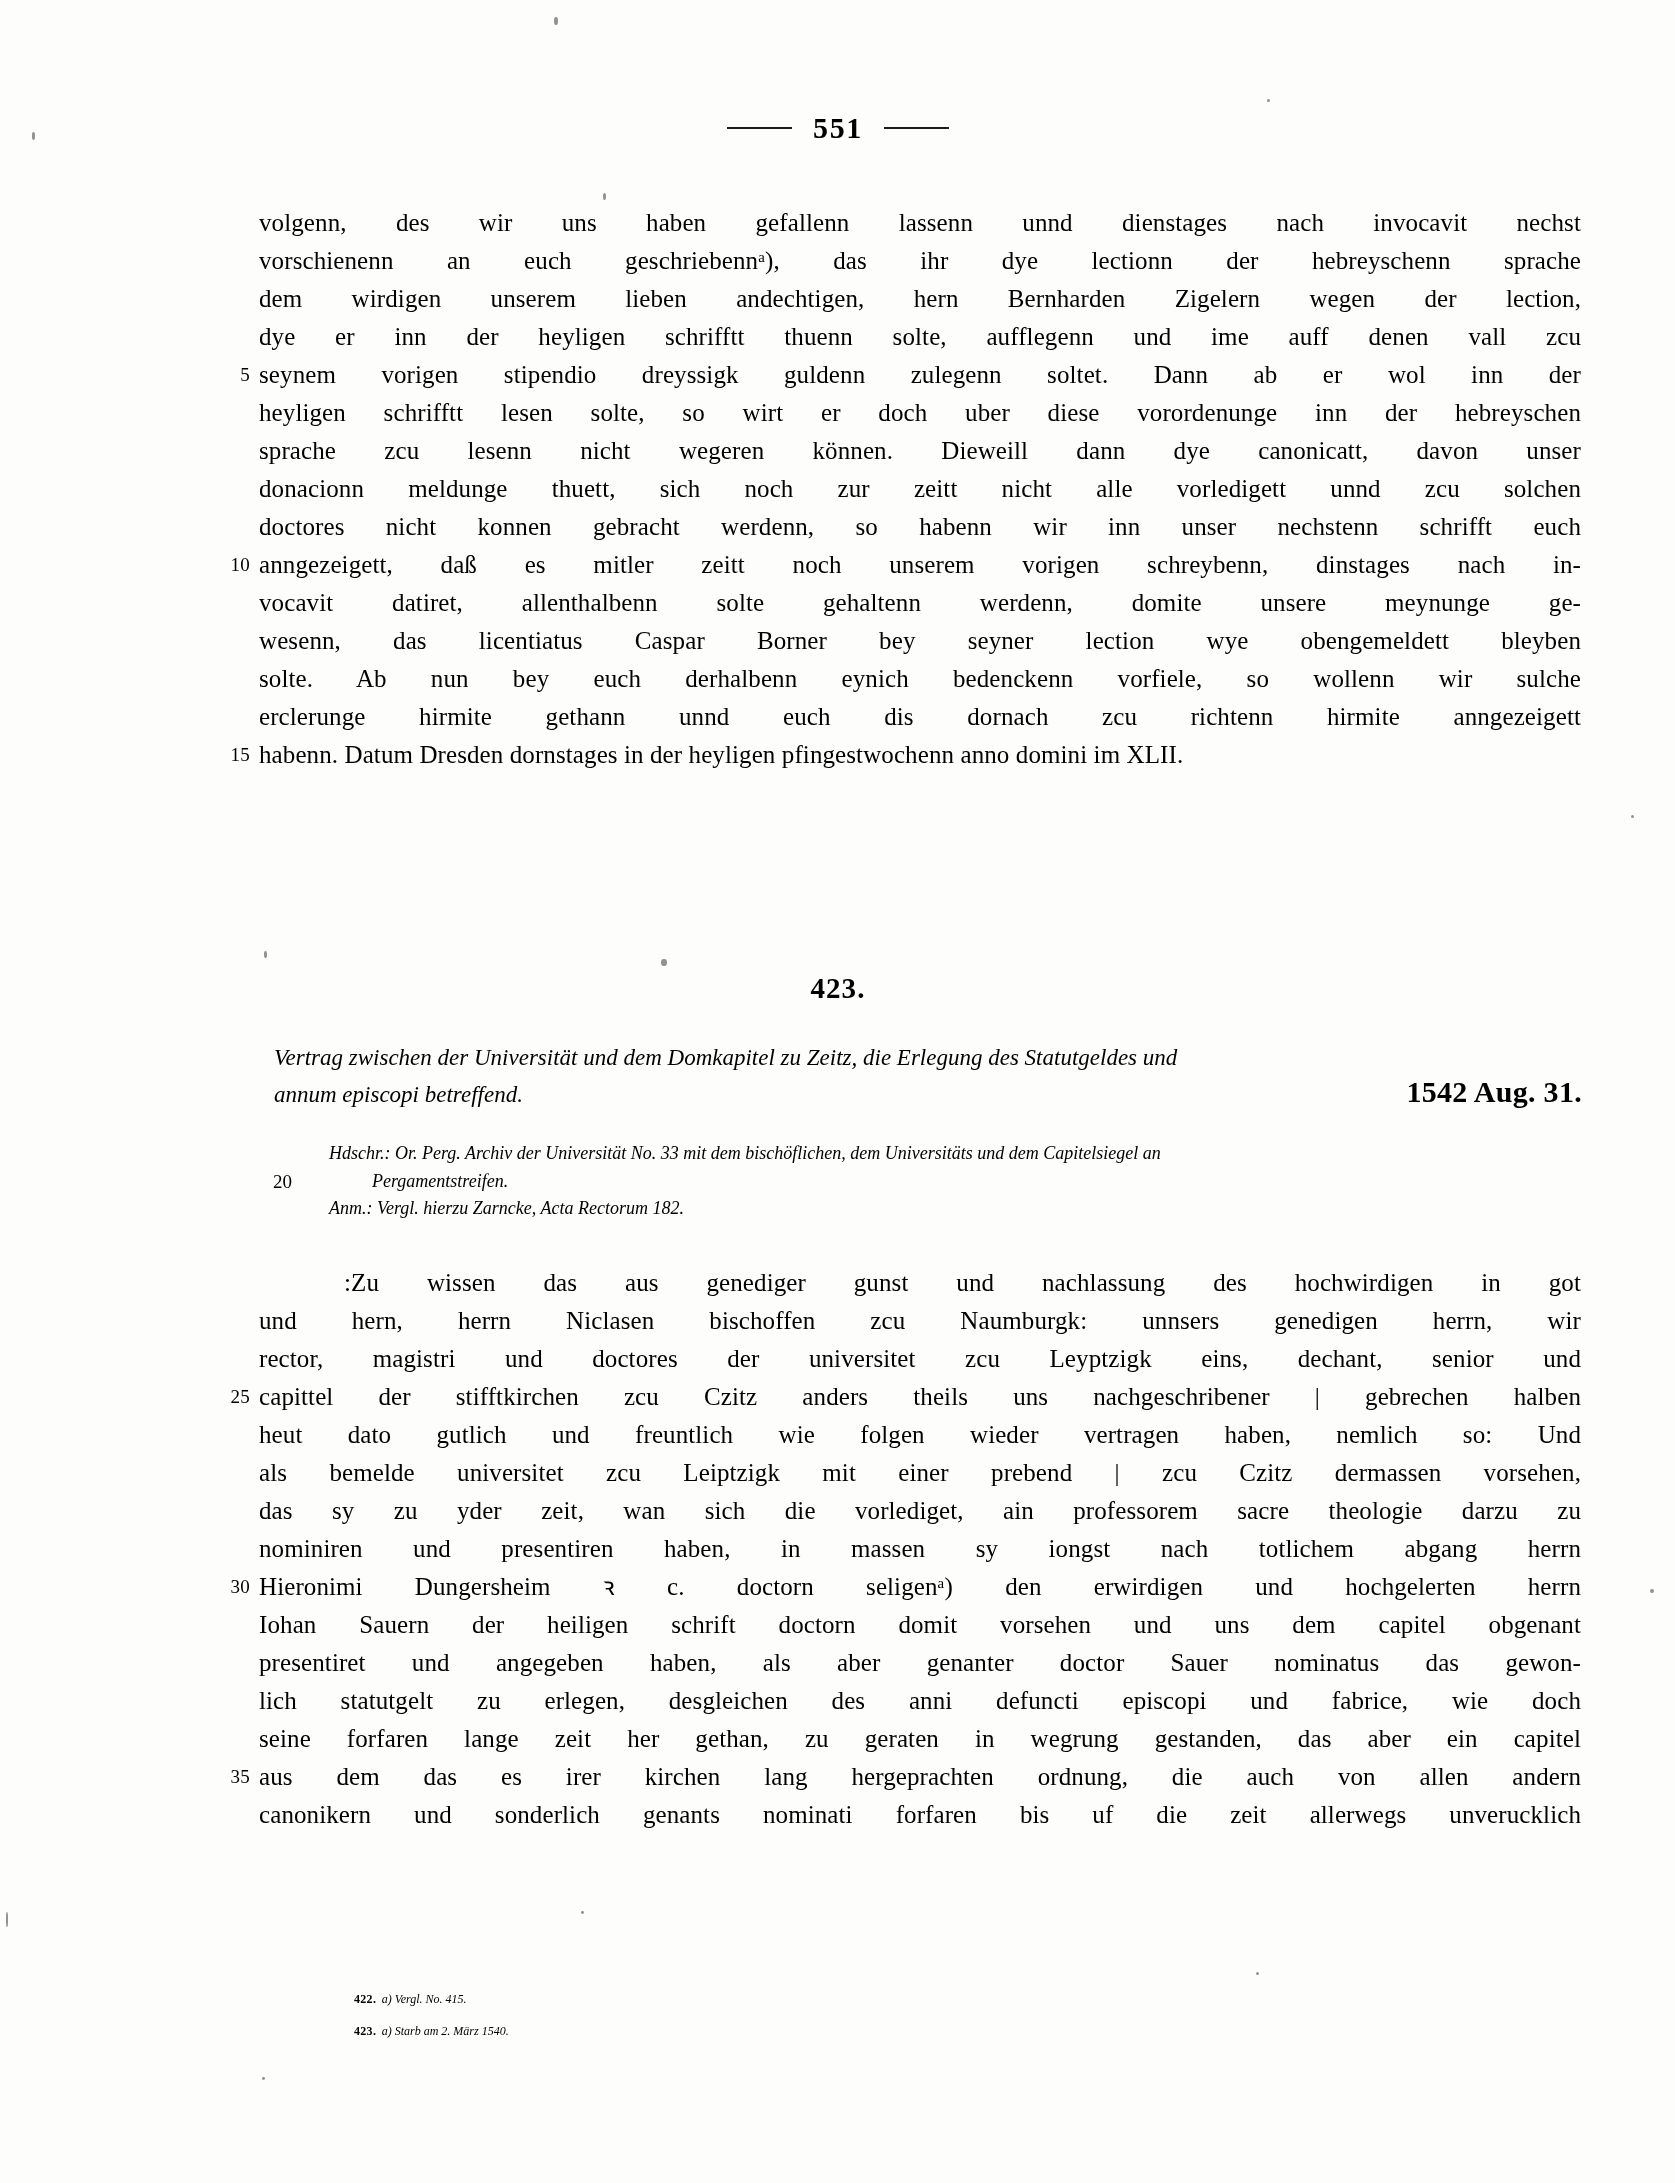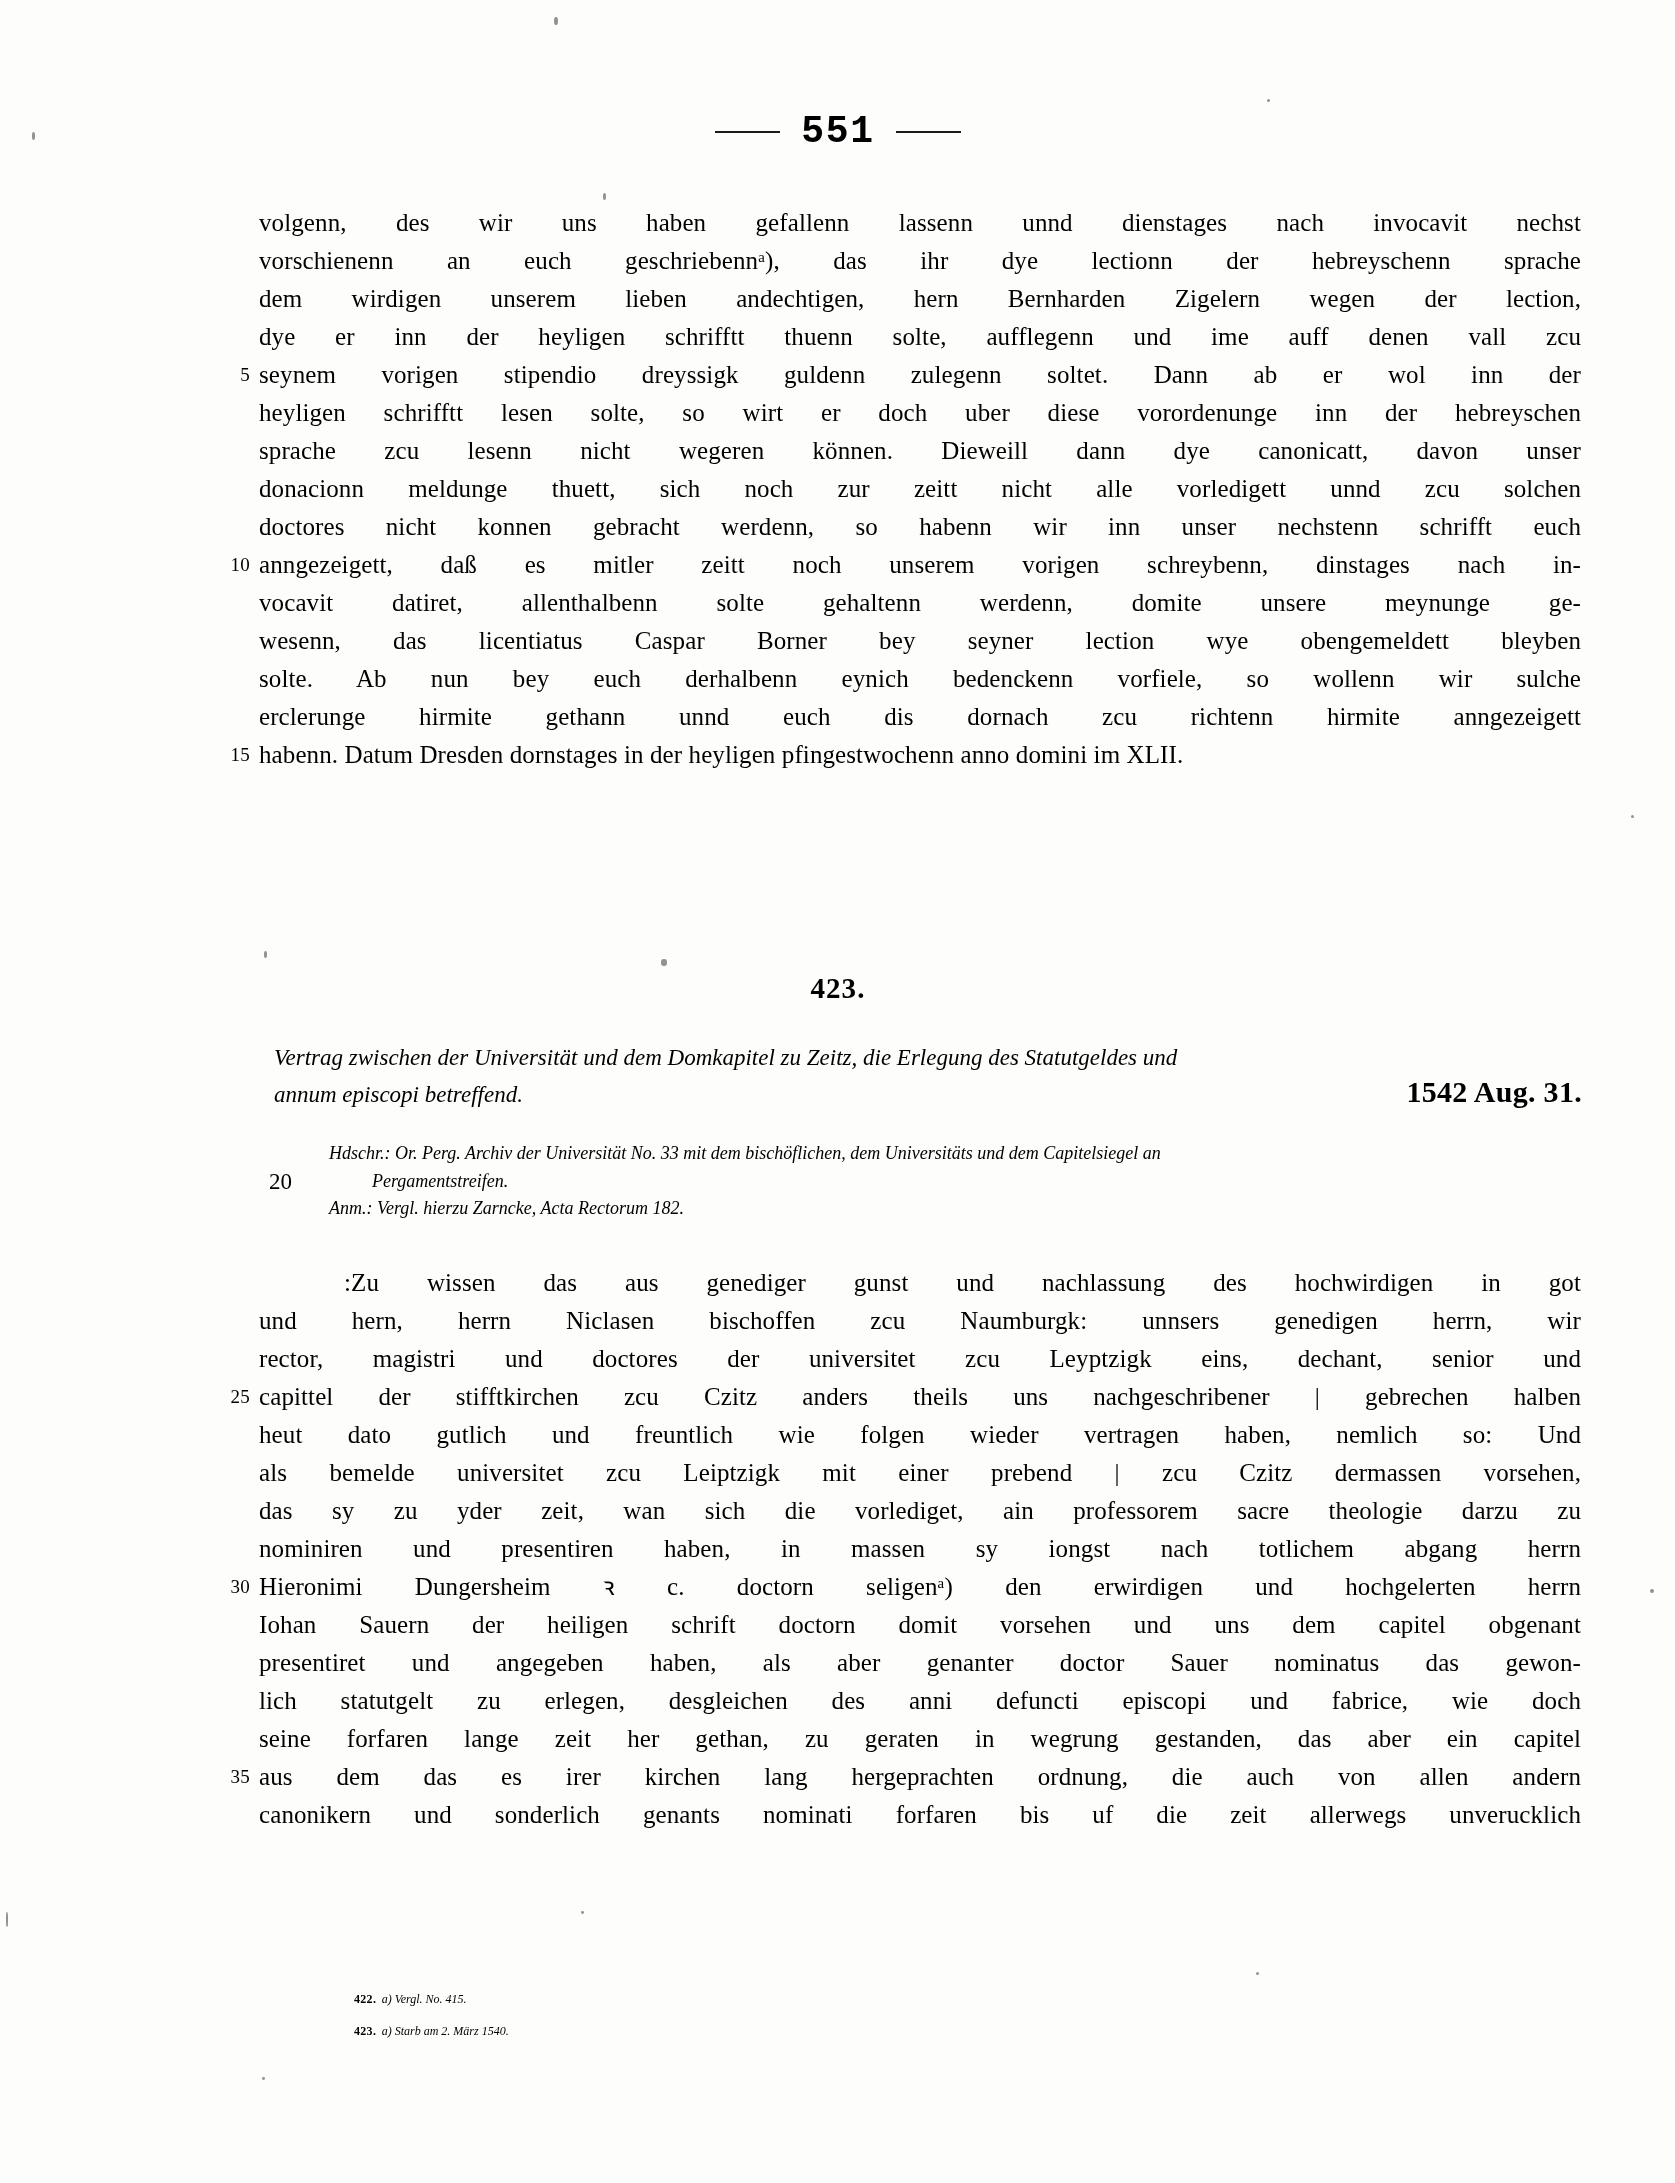--- a/index.html
+++ b/index.html
@@ -35,25 +35,24 @@
     justify-content: center;
     gap: 21px;
   }
   .rule-dash {
     display: block;
     width: 65px;
     height: 2.8px;
     background: #1a1a1a;
   }
   .page-number {
-    font-size: 38px;
+    font-size: 30px;
     font-weight: bold;
     letter-spacing: 1.7px;
     line-height: 1;
-    font-family: Liberation Mono, monospace;
   }
 
   
   .textblock {
     position: absolute;
     left: 259px;
     top: 204px;
     width: 1322px;
   }
 
@@ -143,21 +142,21 @@
   .srcnote .indent {
     display: block;
     padding-left: 43px;
   }
   .srcnote .ln {
     position: absolute;
     left: -71px;
     width: 34px;
     text-align: right;
     font-style: normal;
-    font-size: 23px;
+    font-size: 19px;
   }
 
   
   .textblock2 {
     position: absolute;
     left: 259px;
     top: 1264px;
     width: 1322px;
   }
   .indent-first {

